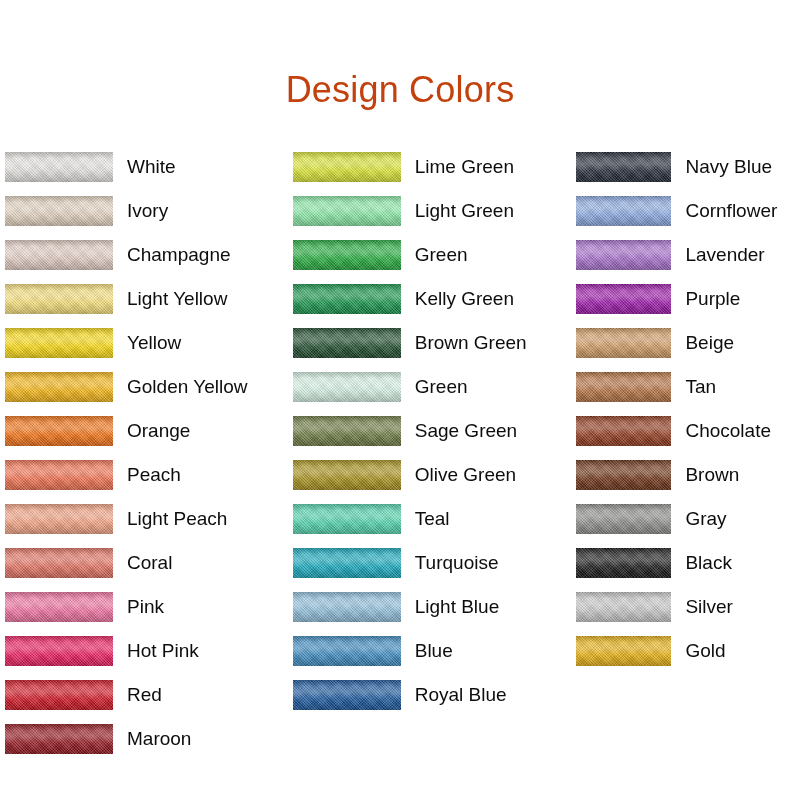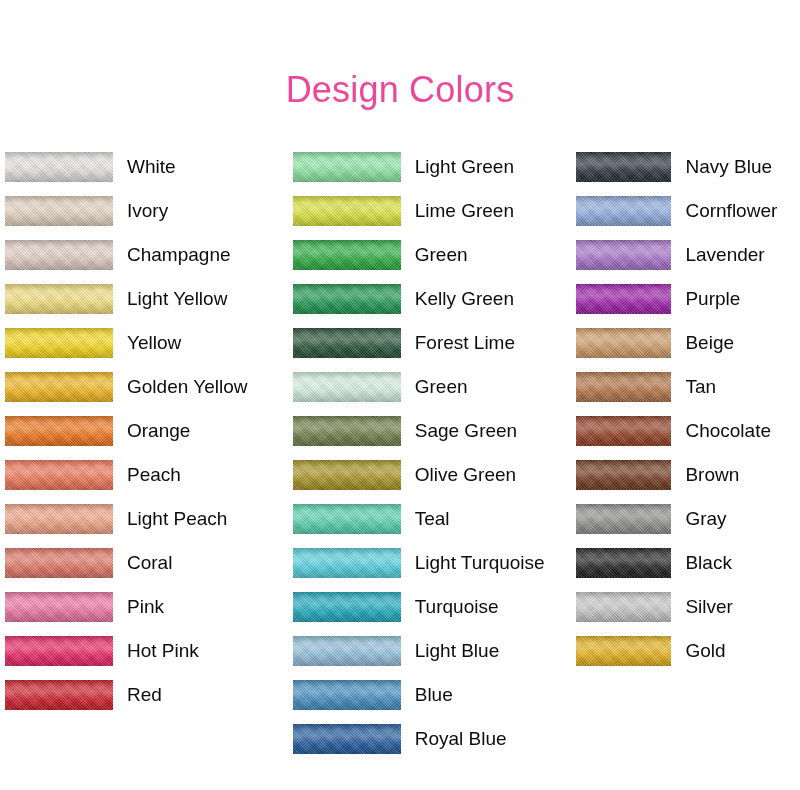--- a/index.html
+++ b/index.html
@@ -19,21 +19,21 @@
 
   #page-title {
     position: absolute;
     top: 44px;
     left: 0;
     width: 800px;
     text-align: center;
     font-size: 36px;
     font-weight: 400;
     letter-spacing: 0.2px;
-    color: #ec4899;
+    color: #c2410c;
     line-height: 44px;
   }
 
   #palette {
     position: absolute;
     top: 145px;
     left: 0;
     width: 800px;
     height: 620px;
     display: flex;
@@ -154,63 +154,63 @@
         <span class="swatch-label">Pink</span>
       </div>
       <div class="color-row">
         <div class="swatch" style="background-color: rgb(236, 26, 93);"></div>
         <span class="swatch-label">Hot Pink</span>
       </div>
       <div class="color-row">
         <div class="swatch" style="background-color: rgb(207, 18, 32);"></div>
         <span class="swatch-label">Red</span>
       </div>
+      <div class="color-row">
+        <div class="swatch" style="background-color: rgb(147, 20, 29);"></div>
+        <span class="swatch-label">Maroon</span>
+      </div>
     </div>
     <div class="color-column col-1">
       <div class="color-row">
+        <div class="swatch" style="background-color: rgb(219, 229, 50);"></div>
+        <span class="swatch-label">Lime Green</span>
+      </div>
+      <div class="color-row">
         <div class="swatch" style="background-color: rgb(136, 232, 165);"></div>
         <span class="swatch-label">Light Green</span>
       </div>
       <div class="color-row">
-        <div class="swatch" style="background-color: rgb(219, 229, 50);"></div>
-        <span class="swatch-label">Lime Green</span>
-      </div>
-      <div class="color-row">
         <div class="swatch" style="background-color: rgb(34, 171, 60);"></div>
         <span class="swatch-label">Green</span>
       </div>
       <div class="color-row">
         <div class="swatch" style="background-color: rgb(20, 147, 73);"></div>
         <span class="swatch-label">Kelly Green</span>
       </div>
       <div class="color-row">
         <div class="swatch" style="background-color: rgb(29, 74, 44);"></div>
-        <span class="swatch-label">Forest Lime</span>
+        <span class="swatch-label">Brown Green</span>
       </div>
       <div class="color-row">
         <div class="swatch" style="background-color: rgb(214, 242, 228);"></div>
         <span class="swatch-label">Green</span>
       </div>
       <div class="color-row">
         <div class="swatch" style="background-color: rgb(107, 120, 64);"></div>
         <span class="swatch-label">Sage Green</span>
       </div>
       <div class="color-row">
         <div class="swatch" style="background-color: rgb(167, 144, 25);"></div>
         <span class="swatch-label">Olive Green</span>
       </div>
       <div class="color-row">
         <div class="swatch" style="background-color: rgb(79, 211, 171);"></div>
         <span class="swatch-label">Teal</span>
       </div>
       <div class="color-row">
-        <div class="swatch" style="background-color: rgb(77, 210, 224);"></div>
-        <span class="swatch-label">Light Turquoise</span>
-      </div>
-      <div class="color-row">
         <div class="swatch" style="background-color: rgb(20, 168, 189);"></div>
         <span class="swatch-label">Turquoise</span>
       </div>
       <div class="color-row">
         <div class="swatch" style="background-color: rgb(143, 190, 219);"></div>
         <span class="swatch-label">Light Blue</span>
       </div>
       <div class="color-row">
         <div class="swatch" style="background-color: rgb(59, 137, 191);"></div>
         <span class="swatch-label">Blue</span>

